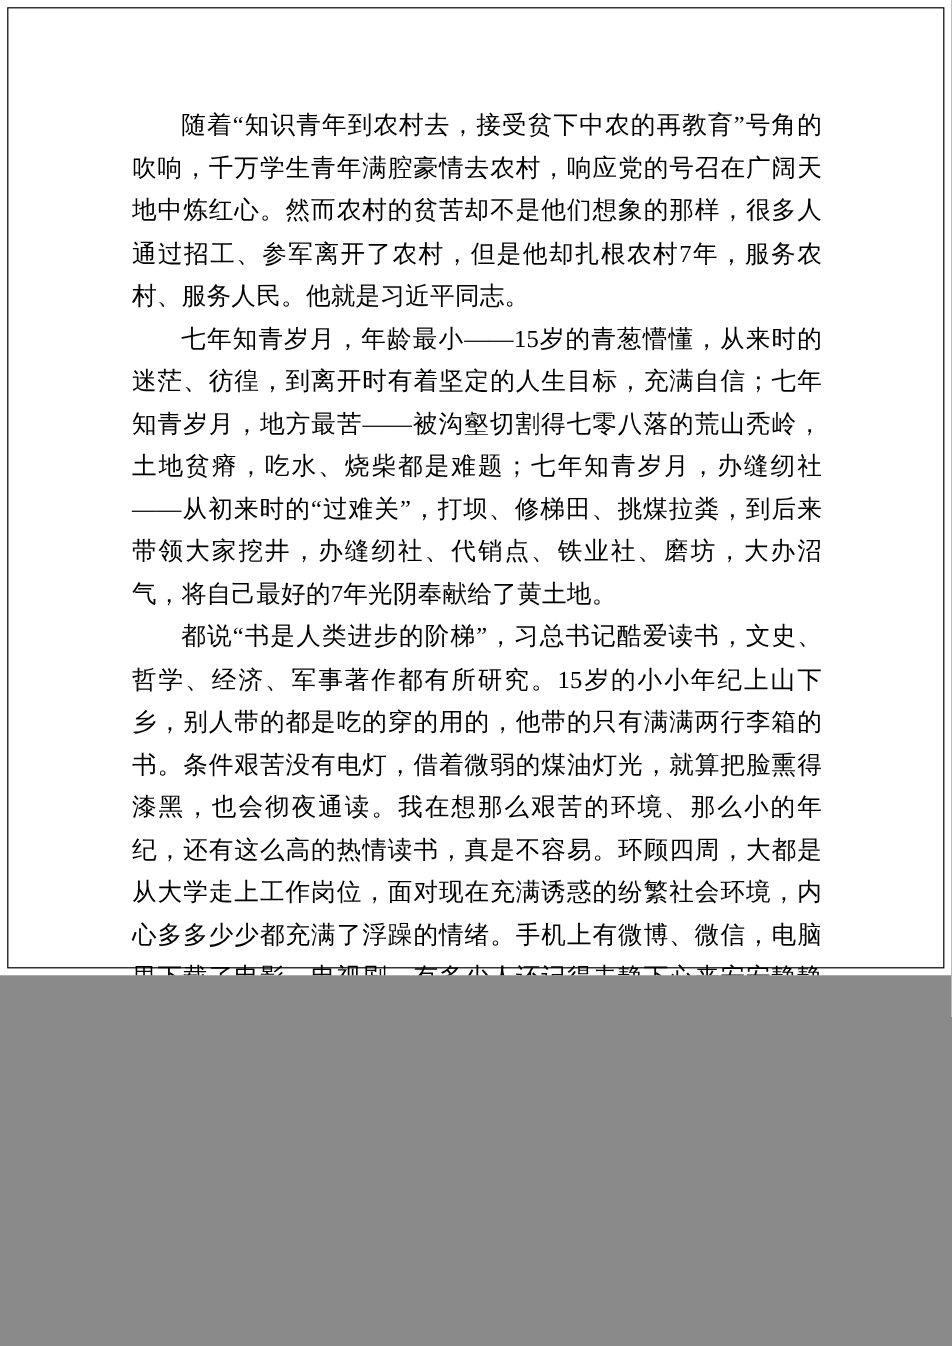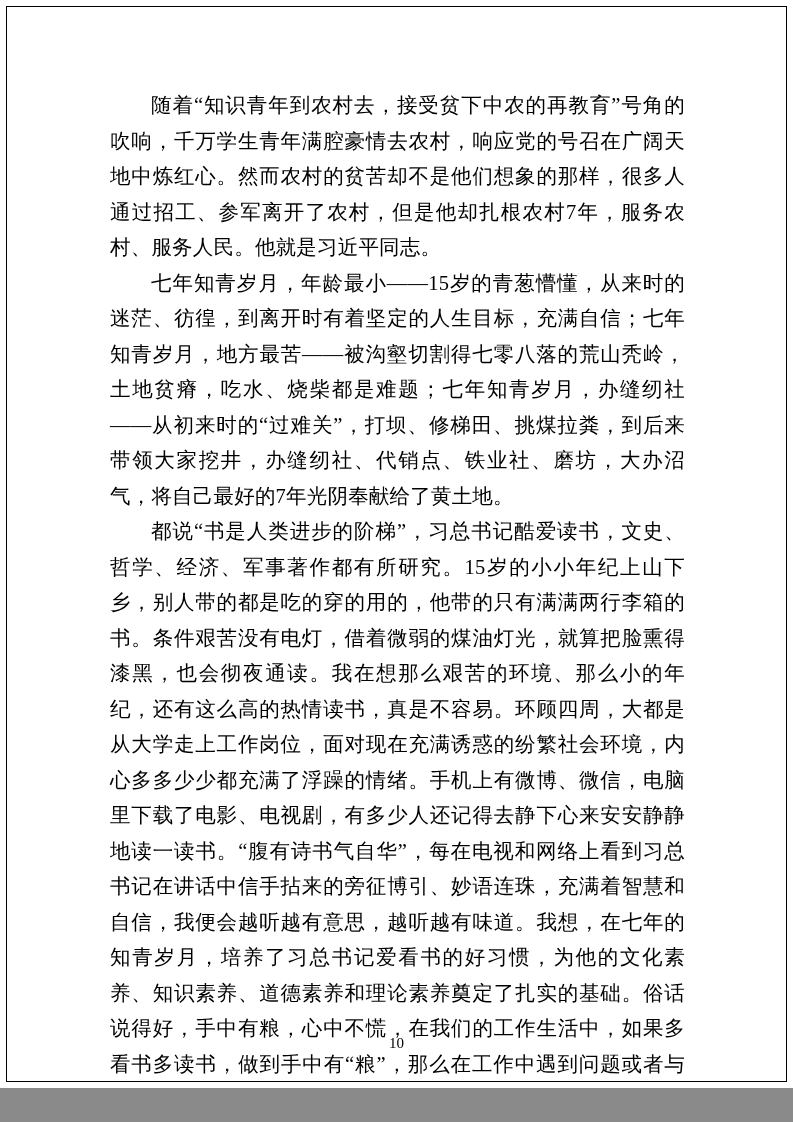--- a/index.html
+++ b/index.html
@@ -6,21 +6,21 @@
     margin: 0;
     padding: 0;
     background: #8a8a8a;
   }
   body {
     font-family: "Liberation Serif", "DejaVu Serif", serif;
   }
   .page {
     position: relative;
     width: 793px;
-    height: 1088px;
+    height: 813px;
     background: #ffffff;
     margin: 0 auto;
     box-sizing: border-box;
     overflow: hidden;
     padding-left: 43px;
   }
   .page-border {
     position: absolute;
     left: 6px;
     top: 6px;

